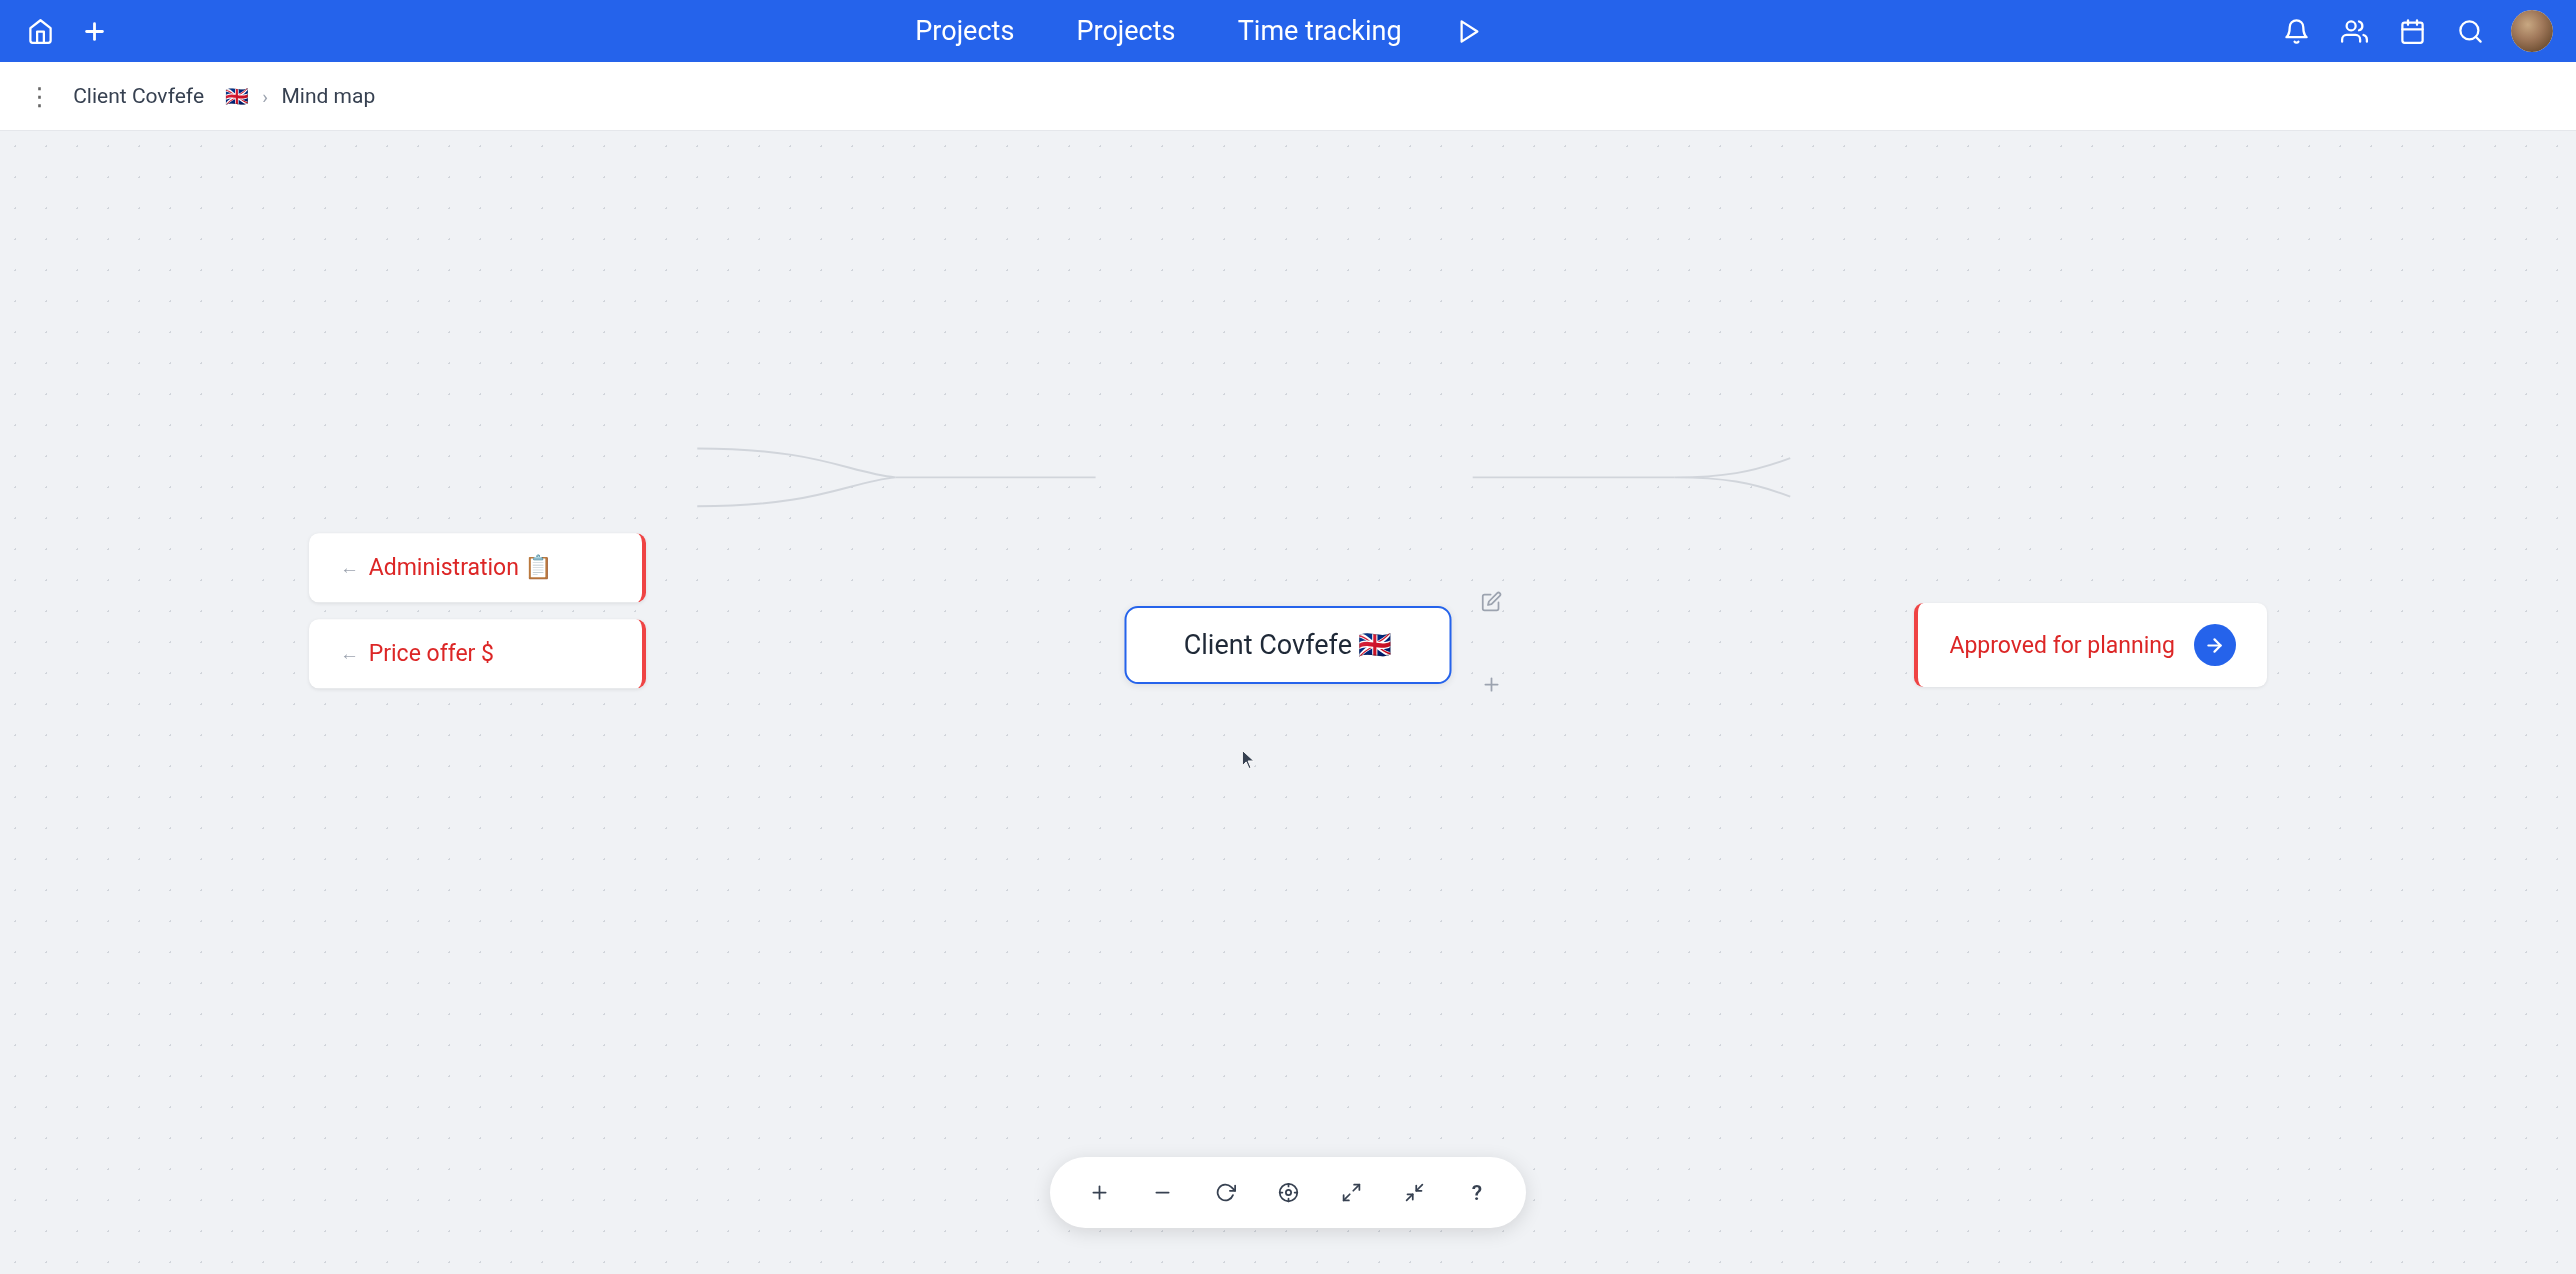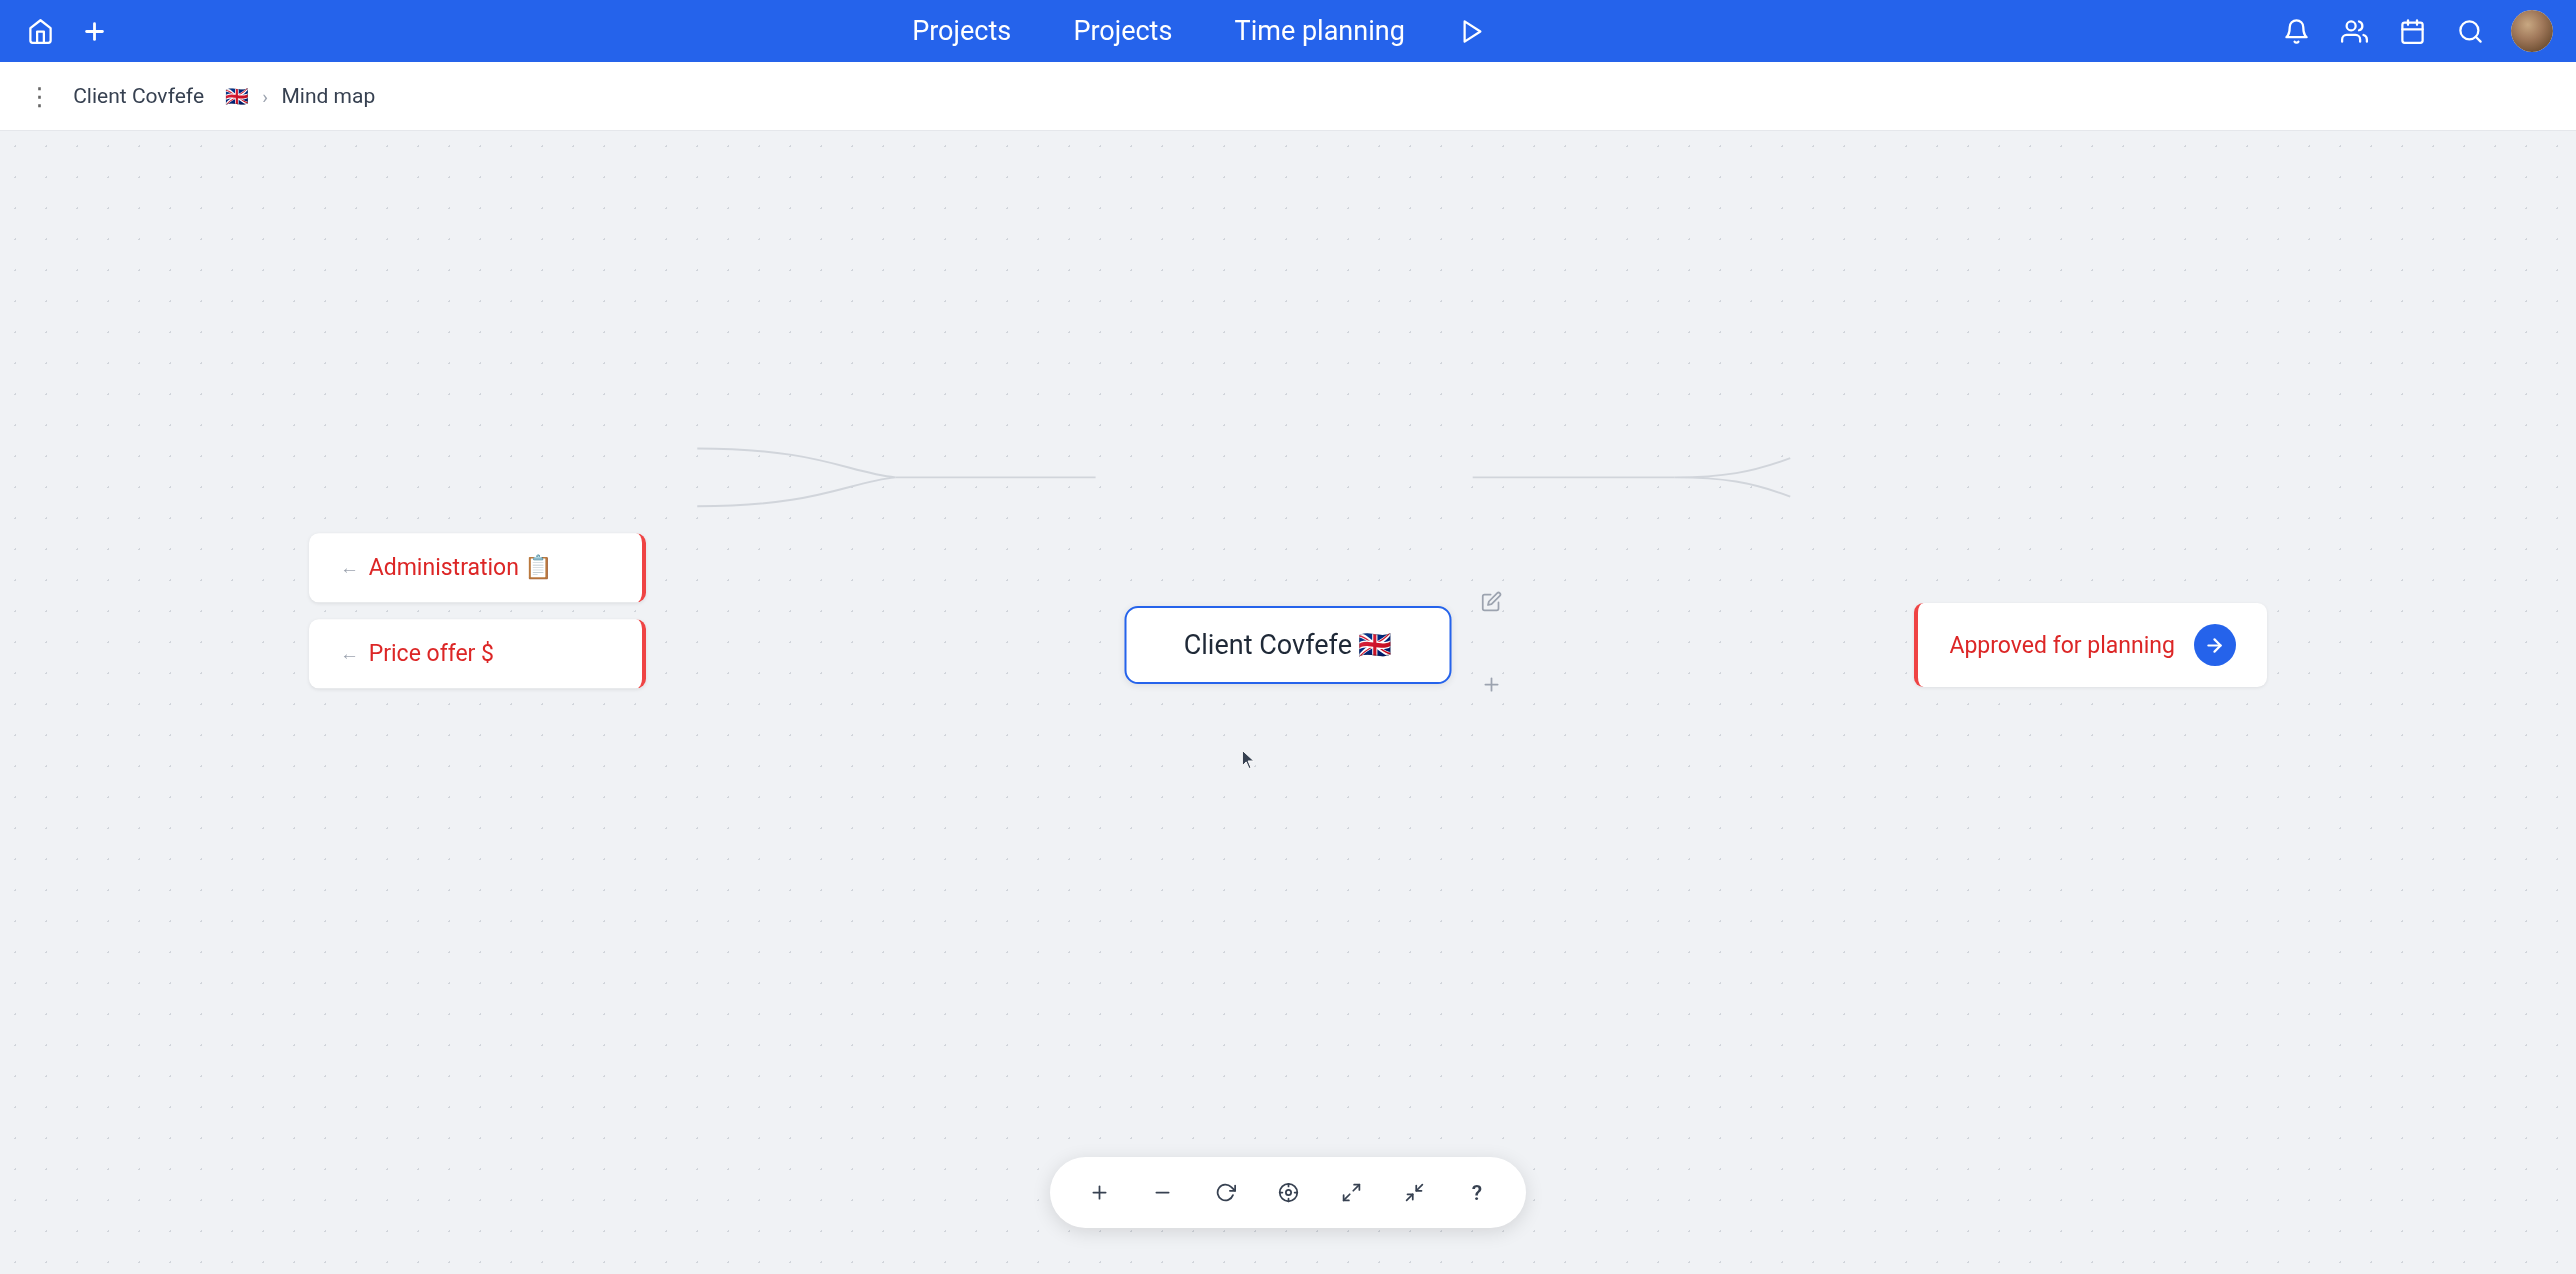--- a/index.html
+++ b/index.html
@@ -136,21 +136,21 @@
     <div class="header-icon">
       <svg width="27" height="27" viewBox="0 0 24 24" fill="none" stroke="white" stroke-width="2.5" stroke-linecap="round">
         <line x1="12" y1="5" x2="12" y2="19"></line>
           <line x1="5" y1="12" x2="19" y2="12"></line>
       </svg>
     </div>
   </div>
   <div class="header-center">
     <a class="header-nav-item">Projects</a>
     <a class="header-nav-item">Projects</a>
-    <a class="header-nav-item">Time planning</a>
+    <a class="header-nav-item">Time tracking</a>
     <div class="header-icon">
       <svg width="27" height="27" viewBox="0 0 24 24" fill="none" stroke="white" stroke-width="2" stroke-linecap="round" stroke-linejoin="round">
         <polygon points="5 3 19 12 5 21 5 3"></polygon>
       </svg>
     </div>
   </div>
   <div class="header-right">
     <div class="header-icon">
       <svg width="27" height="27" viewBox="0 0 24 24" fill="none" stroke="white" stroke-width="2" stroke-linecap="round" stroke-linejoin="round">
         <path d="M18 8A6 6 0 0 0 6 8c0 7-3 9-3 9h18s-3-2-3-9"></path>

